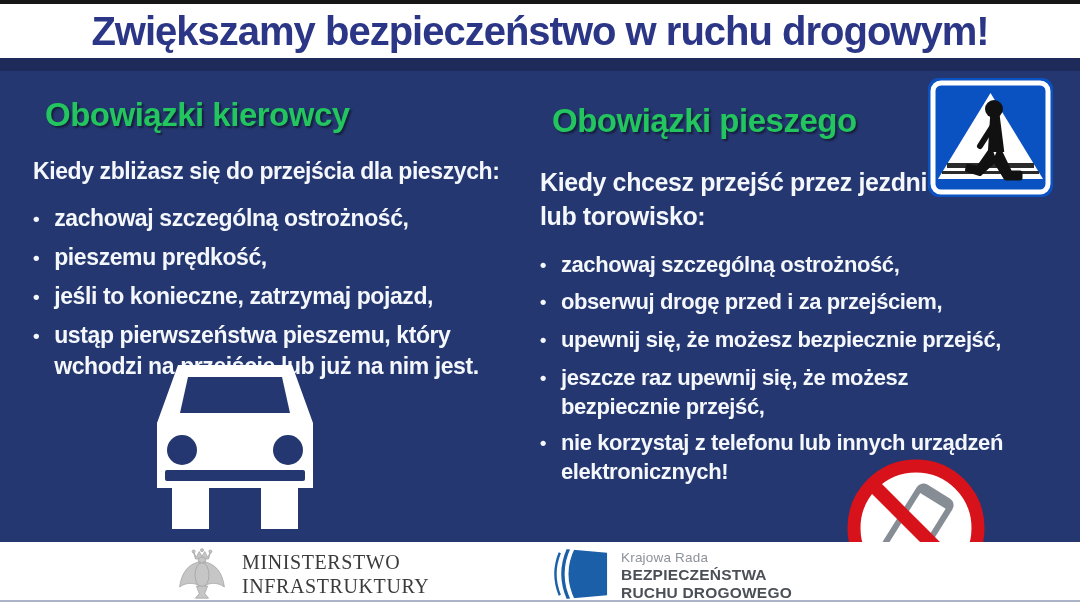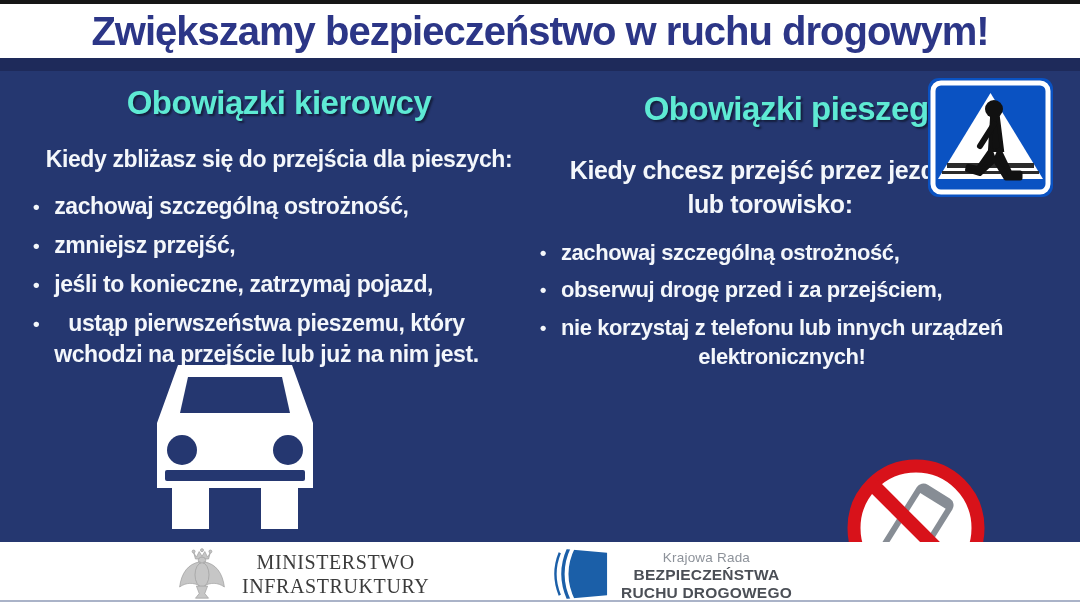--- a/index.html
+++ b/index.html
@@ -1,35 +1,35 @@
 <!DOCTYPE html>
 <html><head>
 <meta charset="utf-8">
 <style>
   html,body{margin:0;padding:0;background:#444;}
   .page{
     position:relative; width:1080px; height:607px; overflow:hidden;
-    font-family:"Liberation Sans", sans-serif; background:#253770;text-align:center;
+    font-family:"Liberation Sans", sans-serif; background:#253770;
   }
   
   .top-border{position:absolute;left:0;top:0;width:1080px;height:4px;background:#161616;}
   .header{
     position:absolute;left:0;top:4px;width:1080px;height:54px;background:#ffffff;
     display:flex;align-items:center;justify-content:center;
   }
   .header h1{
     margin:0;font-size:40px;font-weight:700;letter-spacing:-1px;color:#2c3687;white-space:nowrap;
   }
   .header-strip{position:absolute;left:0;top:58px;width:1080px;height:13px;background:#1e2a5a;}
   
   .col{position:absolute;color:#f4f7fb;}
   .col-driver{left:33px;top:84px;width:492px;}
   .col-ped{left:540px;top:90px;width:512px;}
   .col h2{
-    margin:0;font-size:33px;font-weight:700;color:#5eead4;letter-spacing:-0.5px;
+    margin:12px;font-size:33px;font-weight:700;color:#22c55e;letter-spacing:-0.5px;
     text-shadow:2px 2px 2px rgba(0,0,0,0.45);
   }
   .intro{margin:0;font-weight:700;}
   .col-driver .intro{margin-top:24px;font-size:23px;letter-spacing:-0.4px;white-space:nowrap;}
   .col-ped .intro{margin-top:26px;font-size:25px;letter-spacing:-0.4px;white-space:pre-line;max-width:460px;line-height:1.35;}
   .blist{list-style:none;margin:0;padding:0;font-weight:700;}
   .col-driver .blist{margin-top:18px;font-size:23px;letter-spacing:-0.4px;}
   .col-ped .blist{margin-top:16px;font-size:22px;letter-spacing:-0.4px;}
   .blist li{display:flex;gap:15px;margin-bottom:7px;line-height:1.33;}
   .blist li::before{content:"•";font-size:0.82em;line-height:1.7;flex:0 0 auto;}
@@ -64,21 +64,21 @@
   <div class="header-strip"></div>
 
   <section class="col col-driver">
     <h2>Obowiązki kierowcy</h2>
     <p class="intro">Kiedy zbliżasz się do przejścia dla pieszych:</p>
     <ul class="blist">
       <li>
           <span class="txt">zachowaj szczególną ostrożność,</span>
         </li>
       <li>
-          <span class="txt">zmniejsz przejść,</span>
+          <span class="txt">pieszemu prędkość,</span>
         </li>
       <li>
           <span class="txt">jeśli to konieczne, zatrzymaj pojazd,</span>
         </li>
       <li>
           <span class="txt">ustąp pierwszeństwa pieszemu, który
 wchodzi na przejście lub już na nim jest.</span>
         </li>
     </ul>
   </section>
@@ -86,20 +86,27 @@
   <section class="col col-ped">
     <h2>Obowiązki pieszego</h2>
     <p class="intro">Kiedy chcesz przejść przez jezdnię
 lub torowisko:</p>
     <ul class="blist">
       <li>
           <span class="txt">zachowaj szczególną ostrożność,</span>
         </li>
       <li>
           <span class="txt">obserwuj drogę przed i za przejściem,</span>
+        </li>
+      <li>
+          <span class="txt">upewnij się, że możesz bezpiecznie przejść,</span>
+        </li>
+      <li>
+          <span class="txt">jeszcze raz upewnij się, że możesz
+bezpiecznie przejść,</span>
         </li>
       <li>
           <span class="txt">nie korzystaj z telefonu lub innych urządzeń
 elektronicznych!</span>
         </li>
     </ul>
   </section>
 
   <span class="car-wrap">
     <svg width="200" height="172" viewBox="0 0 200 172">

